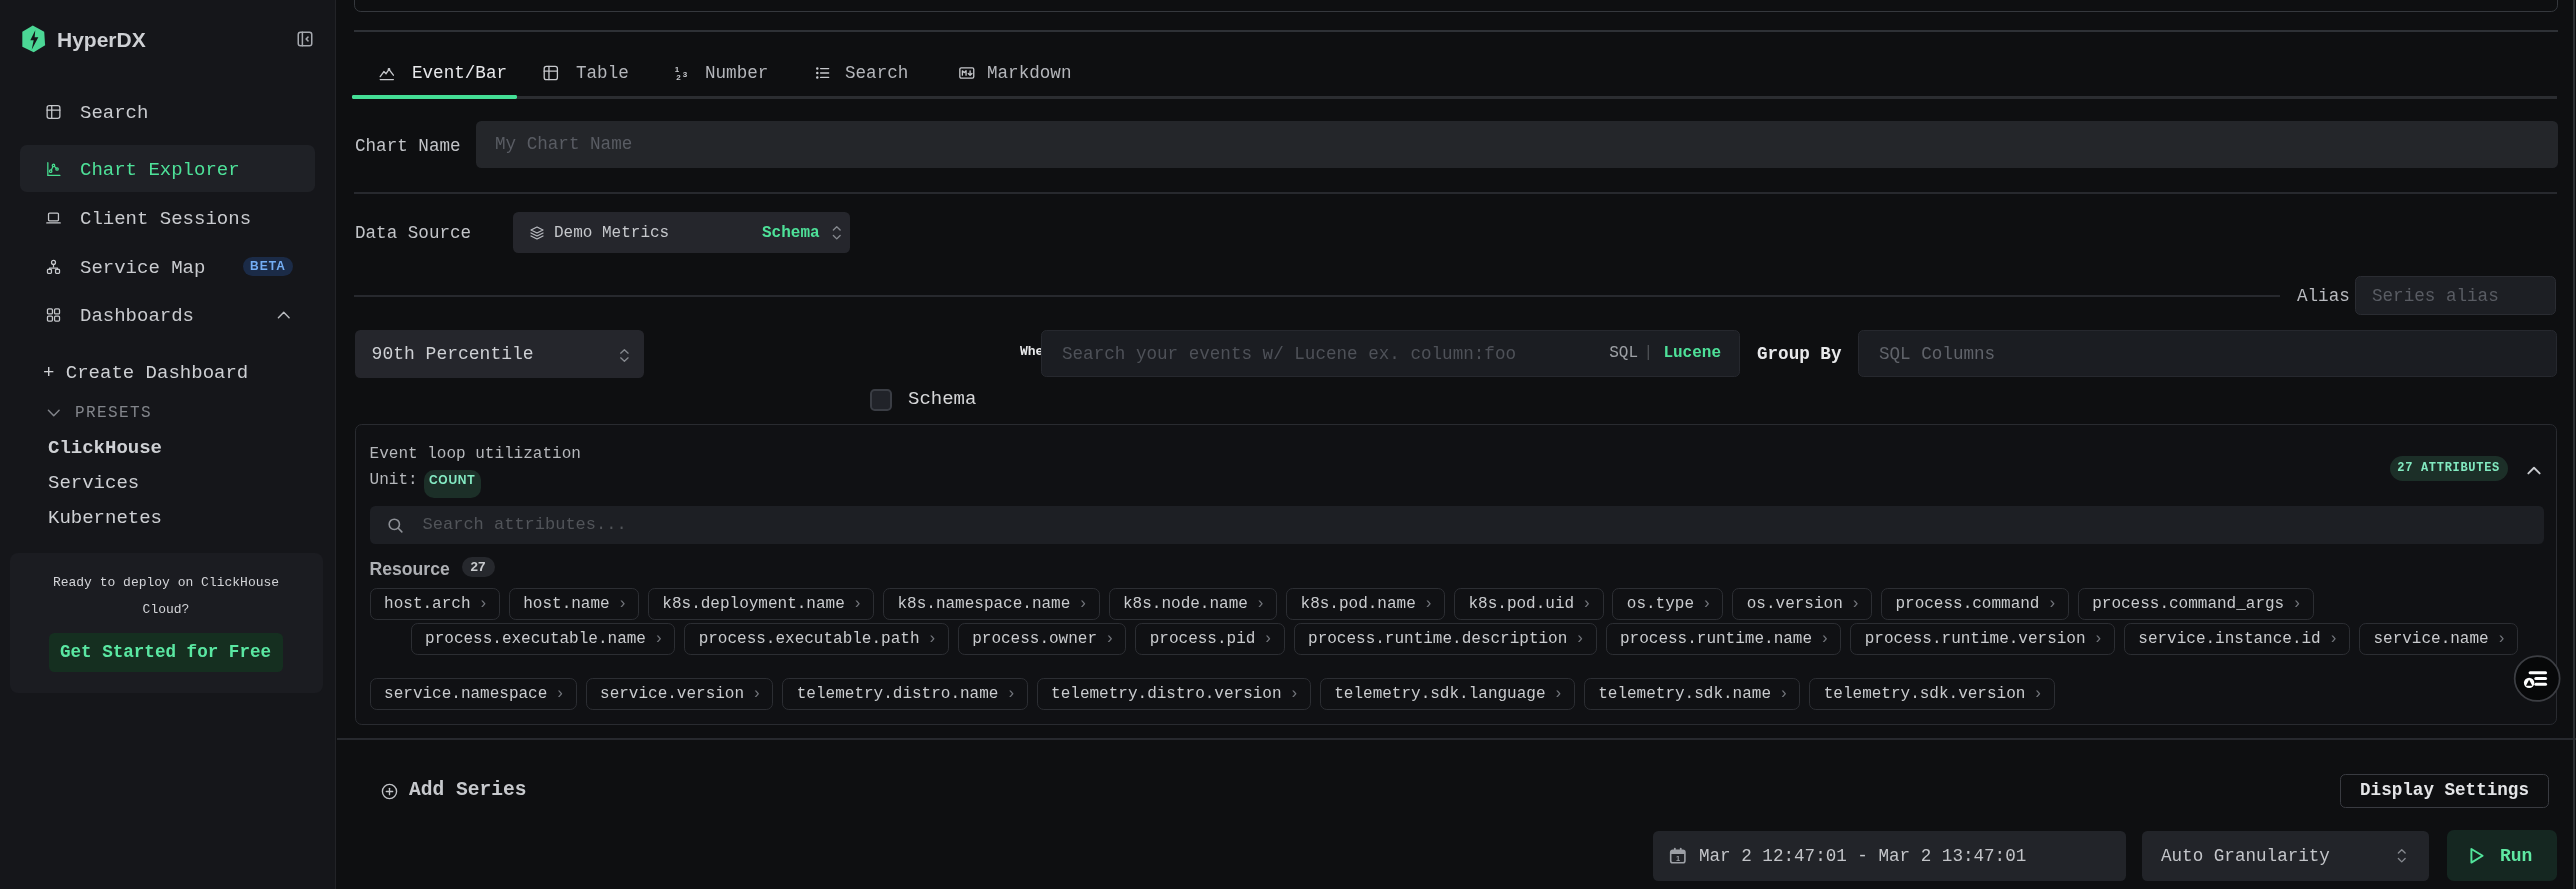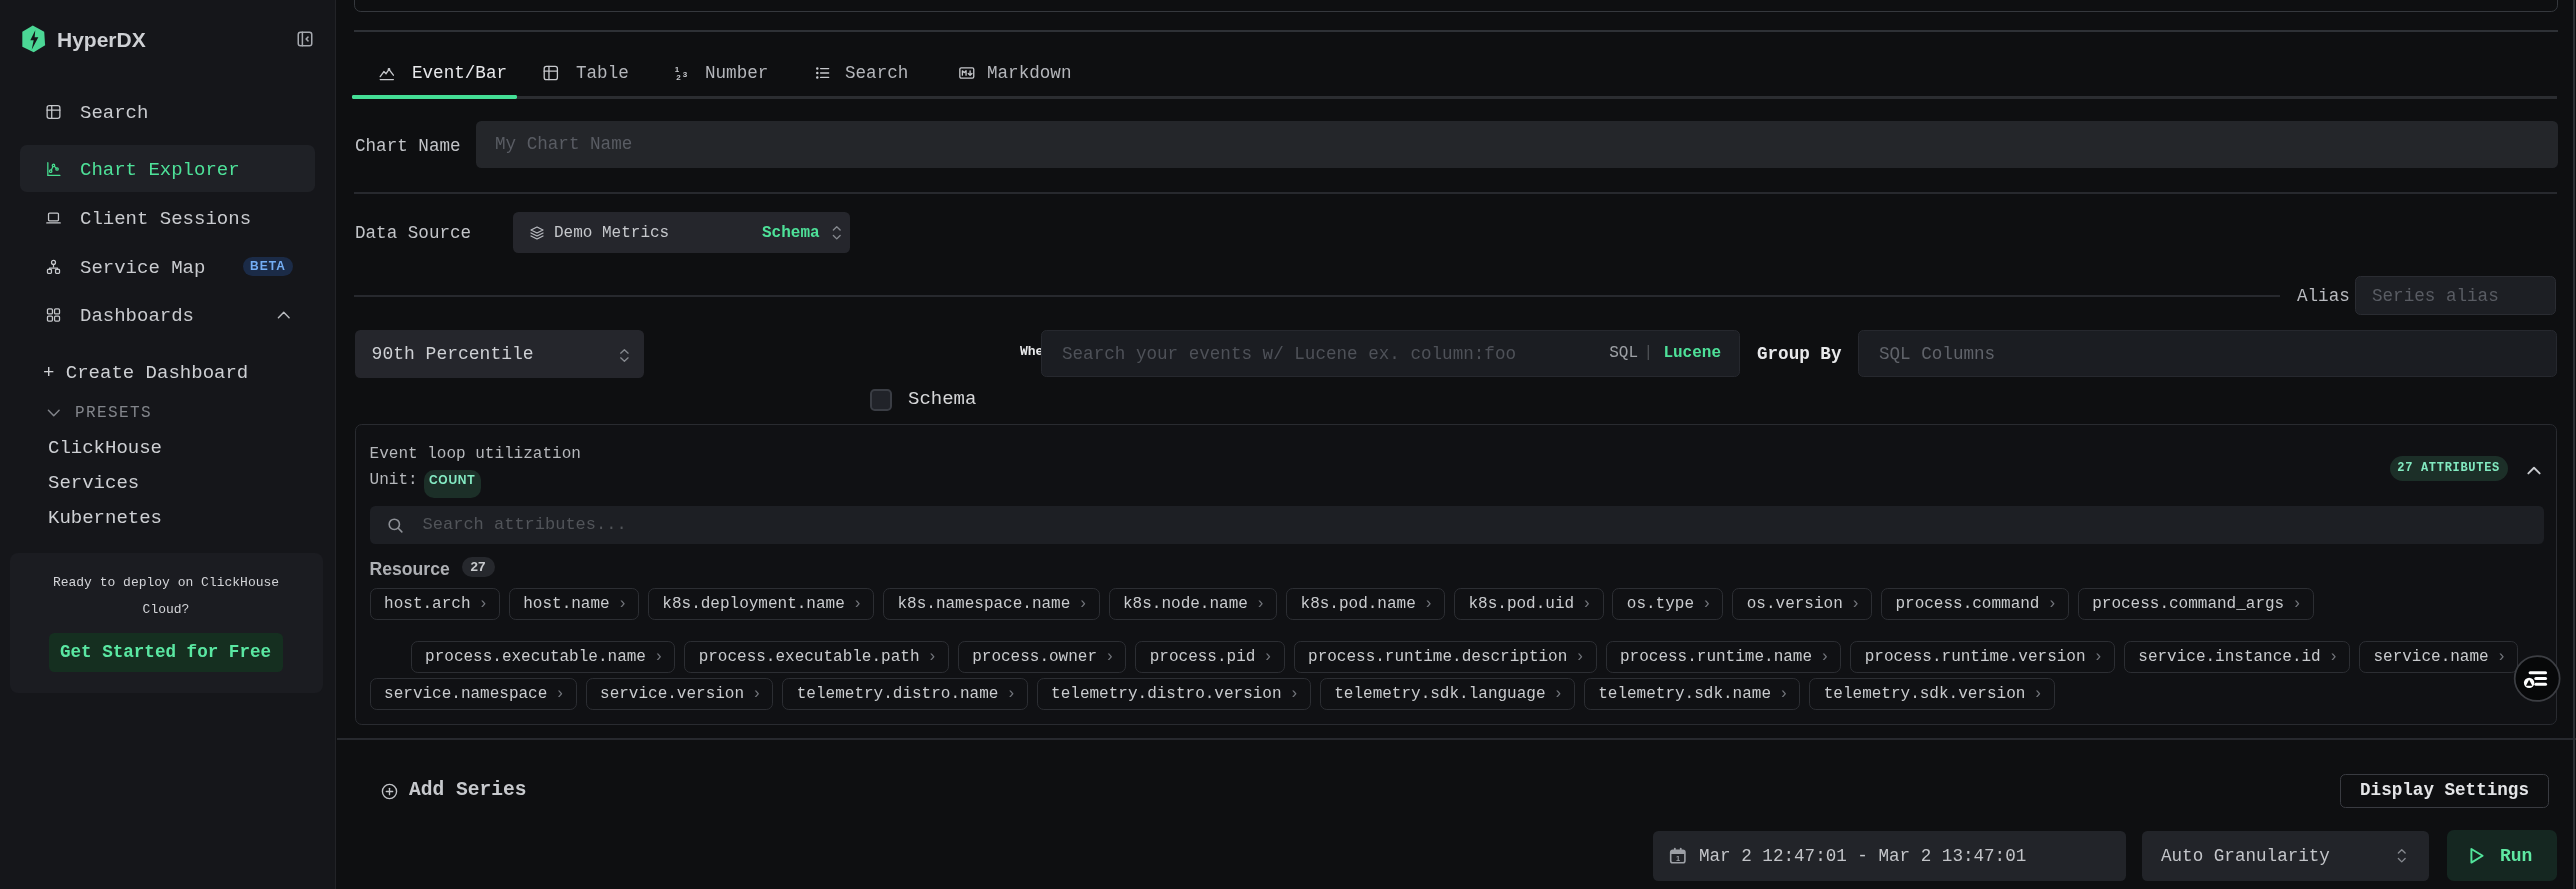--- a/index.html
+++ b/index.html
@@ -121,21 +121,21 @@
   </div>
 
   <div class="abs" style="left:43px; top:362px; font-size:19px; color:#ced0d4;">+ Create Dashboard</div>
 
   <div id="presets-hdr">
     <svg class="abs" style="left:0px; top:5.4px;" width="13.5" height="8" viewBox="0 0 20 12" fill="none" stroke="#82858b" stroke-width="2.2" stroke-linecap="round" stroke-linejoin="round">
         <path d="M2 2 L10 10 L18 2"></path>
       </svg>
     <span style="position:absolute; left:28px; top:0px;">PRESETS</span>
   </div>
-  <div class="preset-item" style="top:437px;">ClickHouse</div>
+  <div class="preset-item" style="top:437px;font-weight:bold;">ClickHouse</div>
   <div class="preset-item" style="top:472px;">Services</div>
   <div class="preset-item" style="top:507px;">Kubernetes</div>
 
   <div id="promo">
     <div class="txt">Ready to deploy on ClickHouse<br>Cloud?</div>
     <div class="btn">Get Started for Free</div>
   </div>
 </div>
 
 <div id="main">
@@ -264,21 +264,21 @@
       <div class="chip">k8s.deployment.name<span class="cv">›</span></div>
       <div class="chip">k8s.namespace.name<span class="cv">›</span></div>
       <div class="chip">k8s.node.name<span class="cv">›</span></div>
       <div class="chip">k8s.pod.name<span class="cv">›</span></div>
       <div class="chip">k8s.pod.uid<span class="cv">›</span></div>
       <div class="chip">os.type<span class="cv">›</span></div>
       <div class="chip">os.version<span class="cv">›</span></div>
       <div class="chip">process.command<span class="cv">›</span></div>
       <div class="chip">process.command_args<span class="cv">›</span></div>
     </div>
-    <div class="chiprow" style="top:216px;padding-left:41px;">
+    <div class="chiprow" style="top:198px;padding-left:41px;">
       <div class="chip">process.executable.name<span class="cv">›</span></div>
       <div class="chip">process.executable.path<span class="cv">›</span></div>
       <div class="chip">process.owner<span class="cv">›</span></div>
       <div class="chip">process.pid<span class="cv">›</span></div>
       <div class="chip">process.runtime.description<span class="cv">›</span></div>
       <div class="chip">process.runtime.name<span class="cv">›</span></div>
       <div class="chip">process.runtime.version<span class="cv">›</span></div>
       <div class="chip">service.instance.id<span class="cv">›</span></div>
       <div class="chip">service.name<span class="cv">›</span></div>
     </div>

